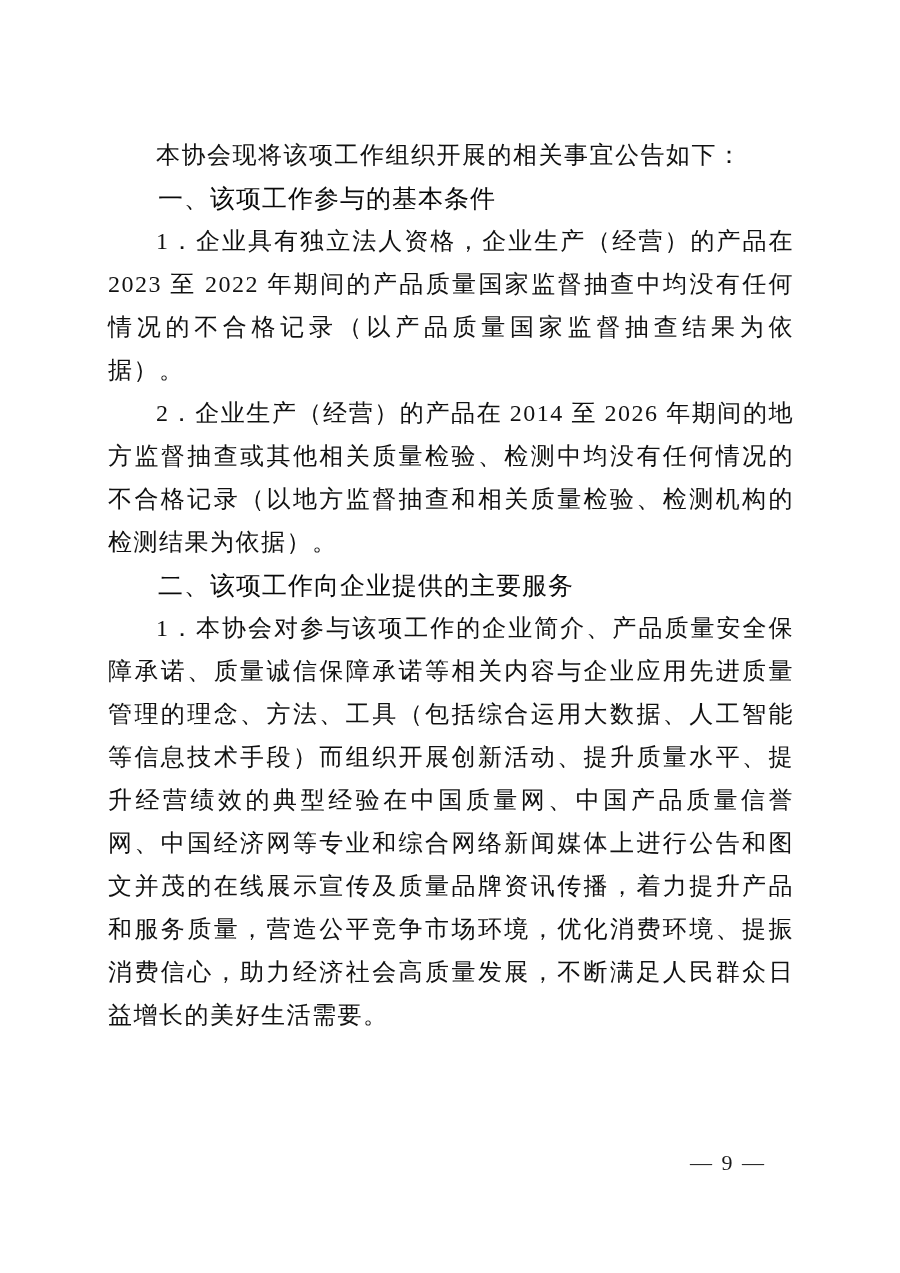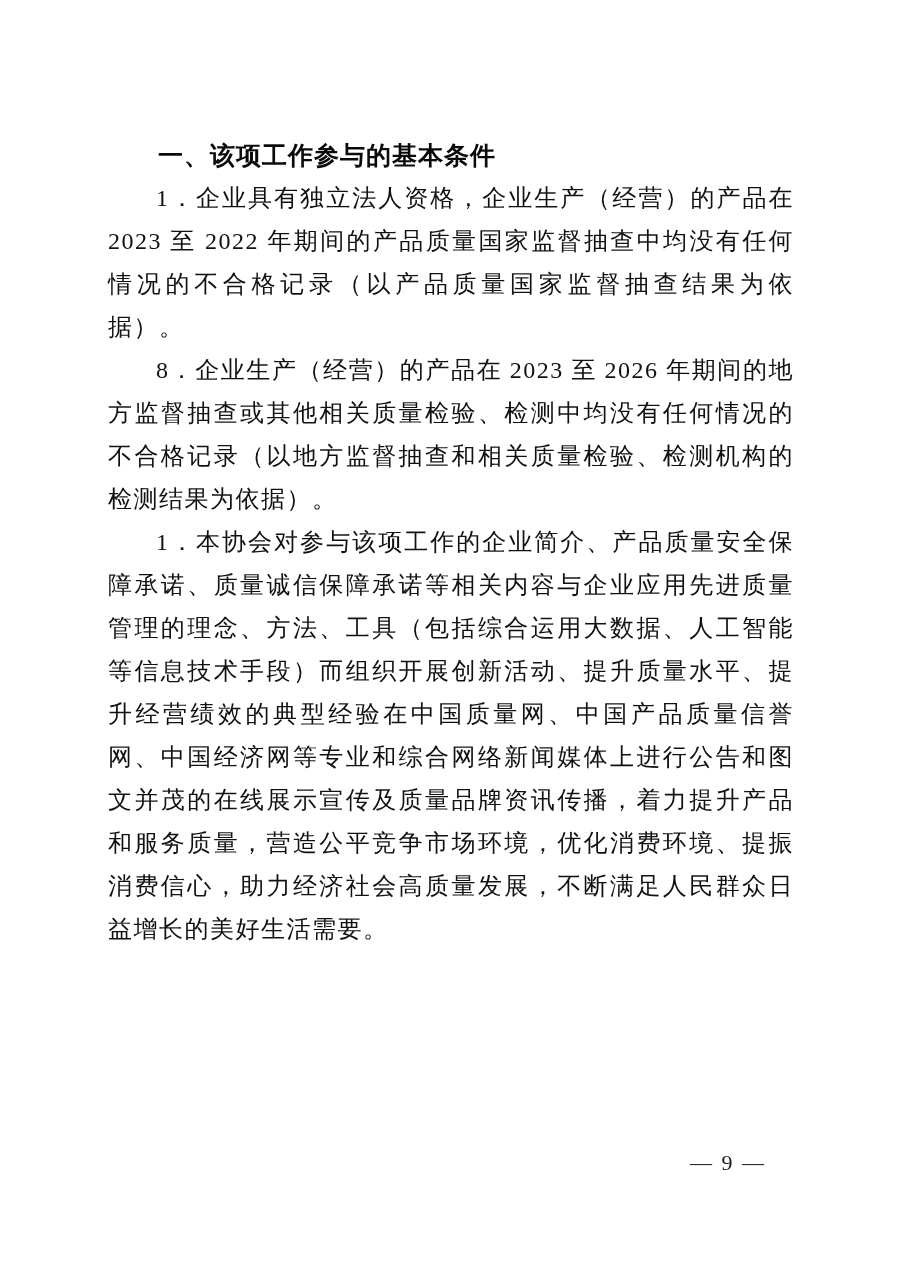--- a/index.html
+++ b/index.html
@@ -33,21 +33,21 @@
     text-align: justify;
     font-family: "Liberation Serif", "DejaVu Serif", serif;
     color: #111111;
   }
 
   .heading {
     font-size: 25px;
     line-height: 43px;
     letter-spacing: 1px;
     text-indent: 2em;
-    font-weight: bold;
+    font-weight: normal;
     font-family: "Liberation Sans", "DejaVu Sans", sans-serif;
     color: #0a0a0a;
   }
 
   .page-number {
     position: absolute;
     top: 1148px;
     right: 134px;
     font-size: 22px;
     line-height: 30px;
@@ -55,27 +55,29 @@
     font-family: "Liberation Serif", "DejaVu Serif", serif;
     color: #1a1a1a;
   }
 </style>
 </head>
 <body>
 
 <div class="page">
   <div class="content">
 
+    <p class="para">本协会现将该项工作组织开展的相关事宜公告如下：</p>
 
     <h2 class="heading">一、该项工作参与的基本条件</h2>
 
     <p class="para">1．企业具有独立法人资格，企业生产（经营）的产品在 2023 至 2022 年期间的产品质量国家监督抽查中均没有任何情况的不合格记录（以产品质量国家监督抽查结果为依据）。</p>
 
-    <p class="para">8．企业生产（经营）的产品在 2023 至 2026 年期间的地方监督抽查或其他相关质量检验、检测中均没有任何情况的不合格记录（以地方监督抽查和相关质量检验、检测机构的检测结果为依据）。</p>
+    <p class="para">2．企业生产（经营）的产品在 2014 至 2026 年期间的地方监督抽查或其他相关质量检验、检测中均没有任何情况的不合格记录（以地方监督抽查和相关质量检验、检测机构的检测结果为依据）。</p>
 
 
+    <h2 class="heading">二、该项工作向企业提供的主要服务</h2>
 
     <p class="para">1．本协会对参与该项工作的企业简介、产品质量安全保障承诺、质量诚信保障承诺等相关内容与企业应用先进质量管理的理念、方法、工具（包括综合运用大数据、人工智能等信息技术手段）而组织开展创新活动、提升质量水平、提升经营绩效的典型经验在中国质量网、中国产品质量信誉网、中国经济网等专业和综合网络新闻媒体上进行公告和图文并茂的在线展示宣传及质量品牌资讯传播，着力提升产品和服务质量，营造公平竞争市场环境，优化消费环境、提振消费信心，助力经济社会高质量发展，不断满足人民群众日益增长的美好生活需要。</p>
 
   </div>
 
   <div class="page-number">— 9 —</div>
 </div>
 
 </body></html>

